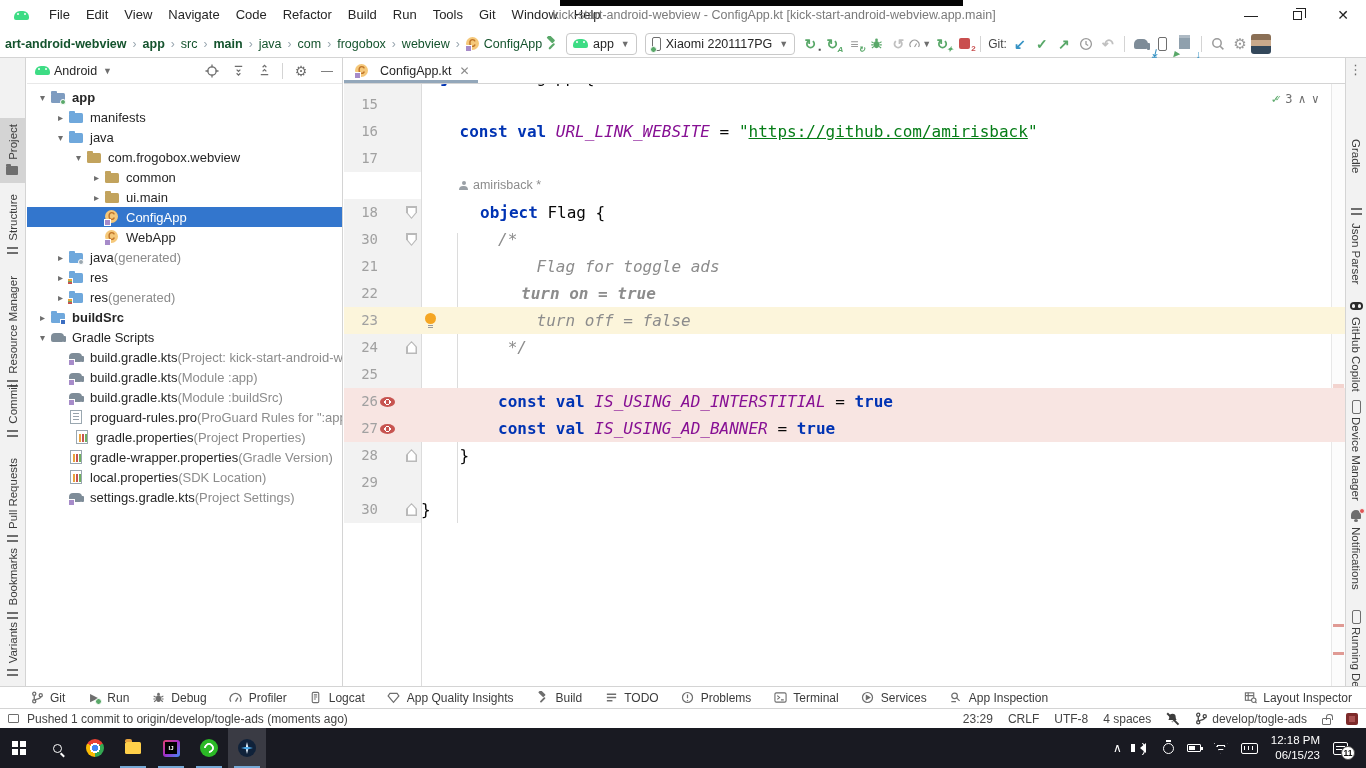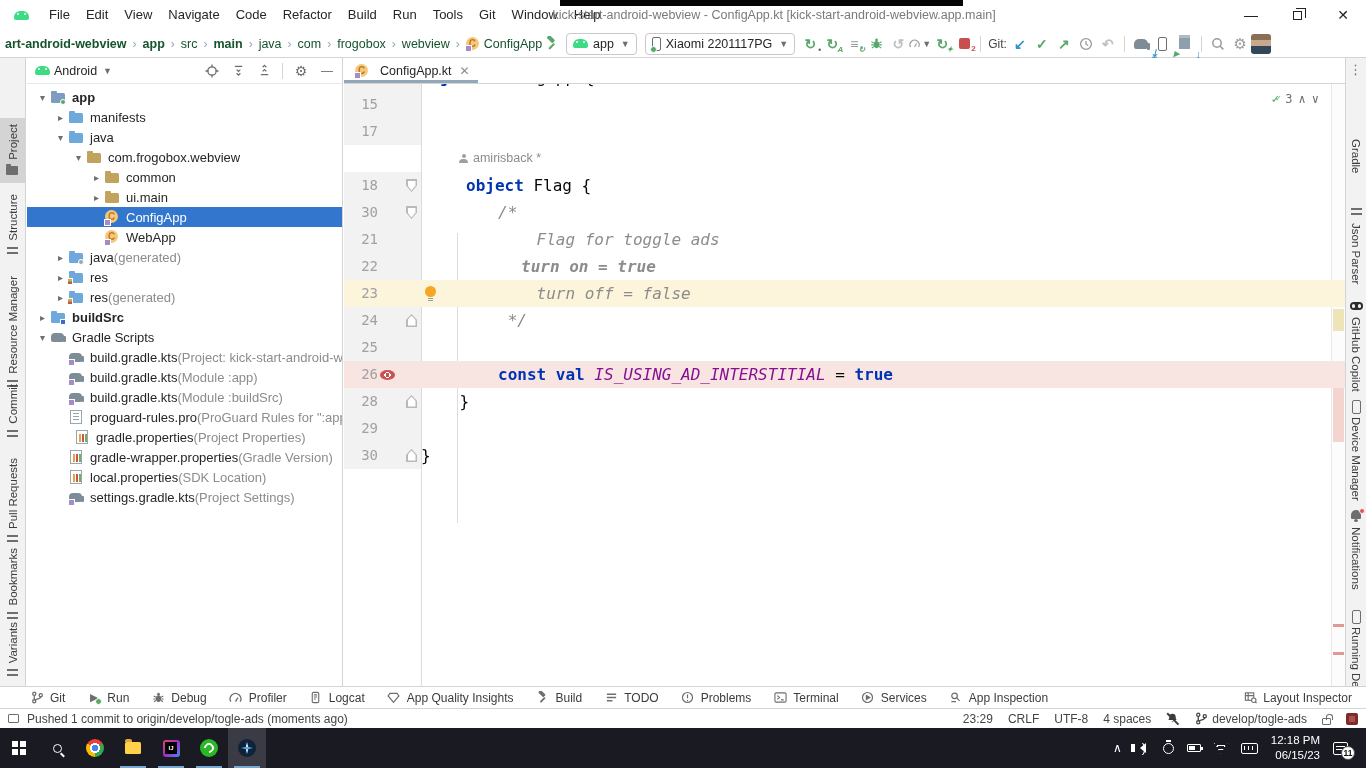--- a/index.html
+++ b/index.html
@@ -632,36 +632,42 @@
             <div class="ctext" style="padding-left: 0px;"><span class="tk-kw">object</span><span class="tk-pl"> ConfigApp {</span></div>
           </div>
           <div class="cl">
             <div class="gut">
               <span class="lnum">15</span>
             </div>
             <div class="ctext" style="padding-left: 0px;"></div>
           </div>
           <div class="cl">
             <div class="gut">
+              <span class="lnum">16</span>
+            </div>
+            <div class="ctext" style="padding-left: 38.52px;"><span class="tk-kw">const val </span><span class="tk-id">URL_LINK_WEBSITE</span><span class="tk-pl"> = </span><span class="tk-str">"</span><span class="tk-strU">https://github.com/amirisback</span><span class="tk-str">"</span></div>
+          </div>
+          <div class="cl">
+            <div class="gut">
               <span class="lnum">17</span>
             </div>
             <div class="ctext" style="padding-left: 0px;"></div>
           </div>
           <div class="cl">
             <div class="inlay">
               <span class="person"></span>
               <span>amirisback *</span>
             </div>
           </div>
           <div class="cl">
             <div class="gut">
               <span class="lnum">18</span>
               <span class="fold open"></span>
             </div>
-            <div class="ctext" style="padding-left: 45px;"><span class="tk-kw">object</span><span class="tk-pl"> Flag {</span></div>
+            <div class="ctext" style="padding-left: 59px;"><span class="tk-kw">object</span><span class="tk-pl"> Flag {</span></div>
           </div>
           <div class="cl">
             <div class="gut">
               <span class="lnum">30</span>
               <span class="fold open"></span>
             </div>
             <div class="ctext" style="padding-left: 77.04px;"><span class="tk-cmt">/*</span></div>
           </div>
           <div class="cl">
             <div class="gut">
@@ -694,20 +700,27 @@
               <span class="lnum">25</span>
             </div>
             <div class="ctext" style="padding-left: 0px;"></div>
           </div>
           <div class="cl hl-pink">
             <div class="gut">
               <span class="lnum">26</span>
               <span class="eye"></span>
             </div>
             <div class="ctext" style="padding-left: 77.04px;"><span class="tk-kw">const val </span><span class="tk-id">IS_USING_AD_INTERSTITIAL</span><span class="tk-pl"> = </span><span class="tk-kw">true</span></div>
+          </div>
+          <div class="cl hl-pink">
+            <div class="gut">
+              <span class="lnum">27</span>
+              <span class="eye"></span>
+            </div>
+            <div class="ctext" style="padding-left: 77.04px;"><span class="tk-kw">const val </span><span class="tk-id">IS_USING_AD_BANNER</span><span class="tk-pl"> = </span><span class="tk-kw">true</span></div>
           </div>
           <div class="cl">
             <div class="gut">
               <span class="lnum">28</span>
               <span class="fold close"></span>
             </div>
             <div class="ctext" style="padding-left: 38.52px;"><span class="tk-pl">}</span></div>
           </div>
           <div class="cl">
             <div class="gut">

